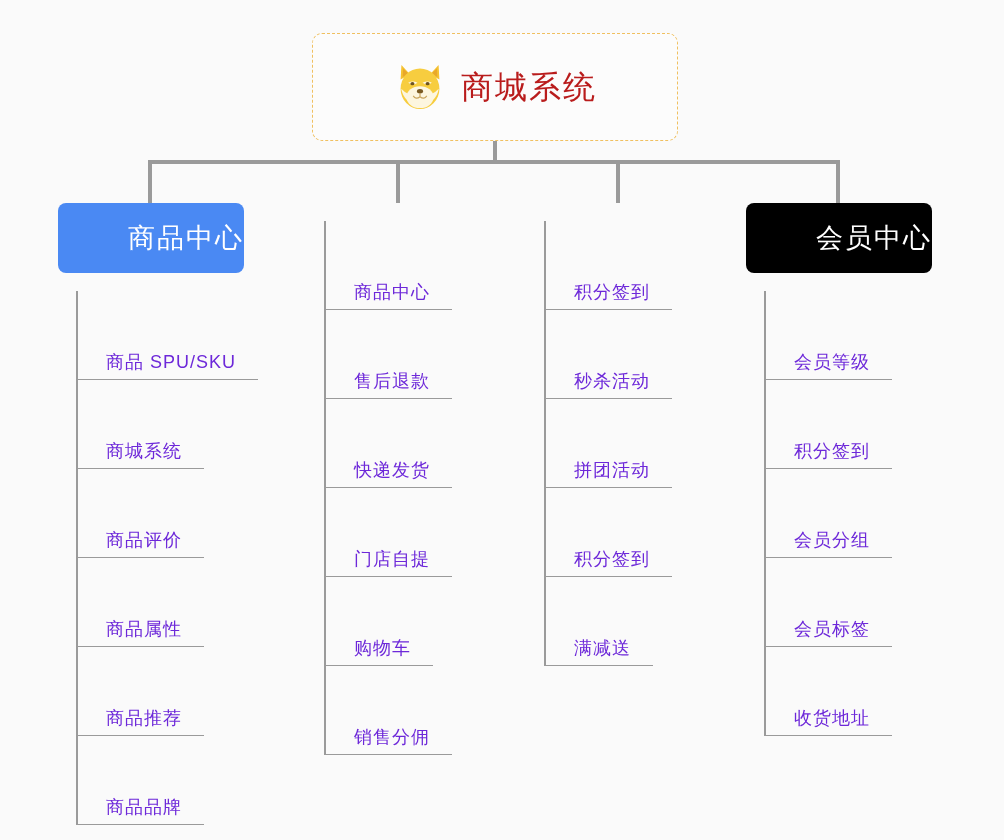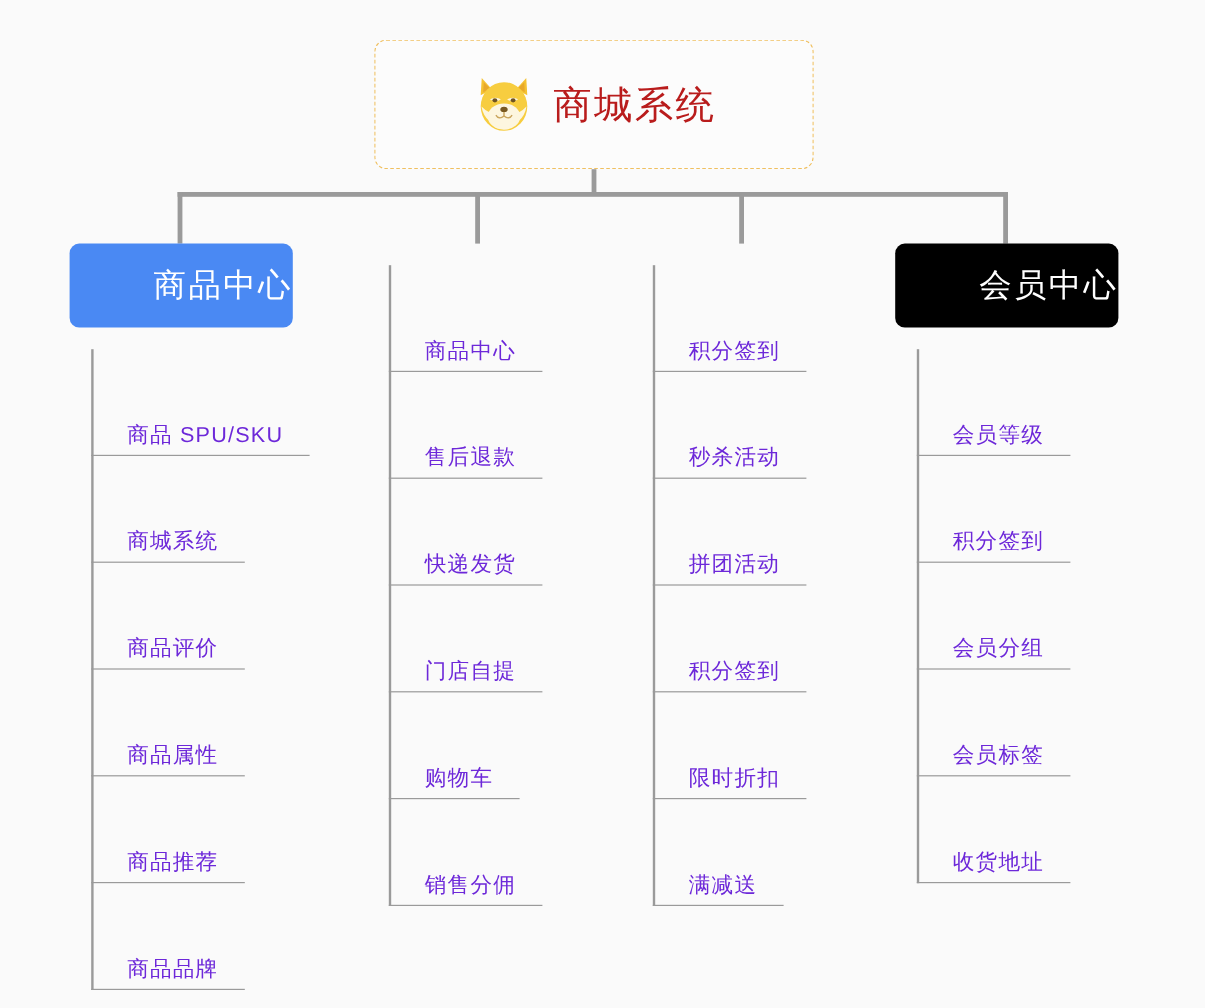--- a/index.html
+++ b/index.html
@@ -208,23 +208,20 @@
     <div class="leaf-item">
         <span class="leaf-underline"><span class="leaf-label">秒杀活动</span></span>
       </div>
     <div class="leaf-item">
         <span class="leaf-underline"><span class="leaf-label">拼团活动</span></span>
       </div>
     <div class="leaf-item">
         <span class="leaf-underline"><span class="leaf-label">积分签到</span></span>
       </div>
     <div class="leaf-item">
-        <span class="leaf-underline"><span class="leaf-label">限时折扣</span></span>
-      </div>
-    <div class="leaf-item">
         <span class="leaf-underline"><span class="leaf-label">满减送</span></span>
       </div>
   </div>
 </div>
 
 <div class="column" id="col-3" style="left:746px;width:186px">
   <div class="cat-header" style="background:#000000">
     <span>会员中心</span>
   </div>
   <div class="leaf-list">

